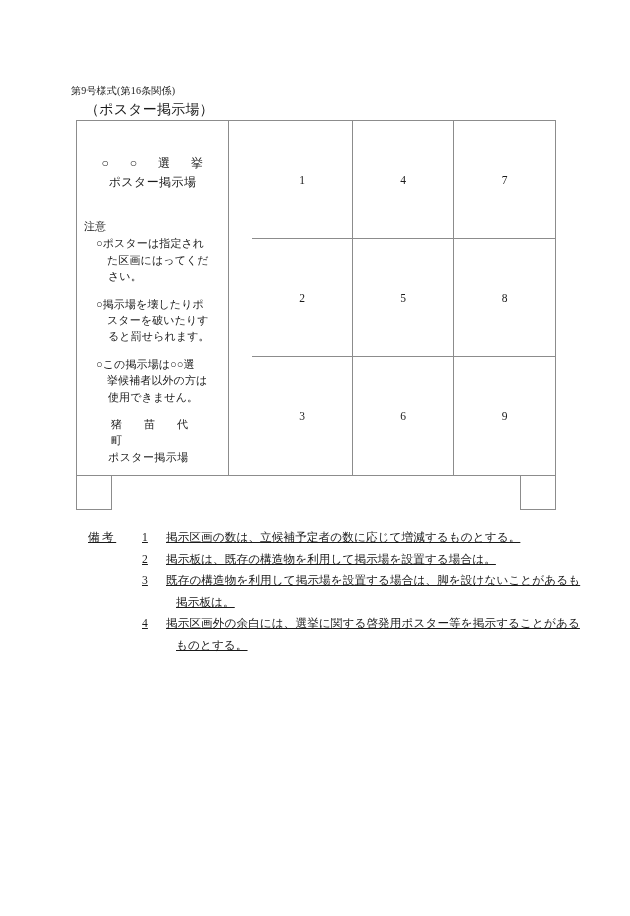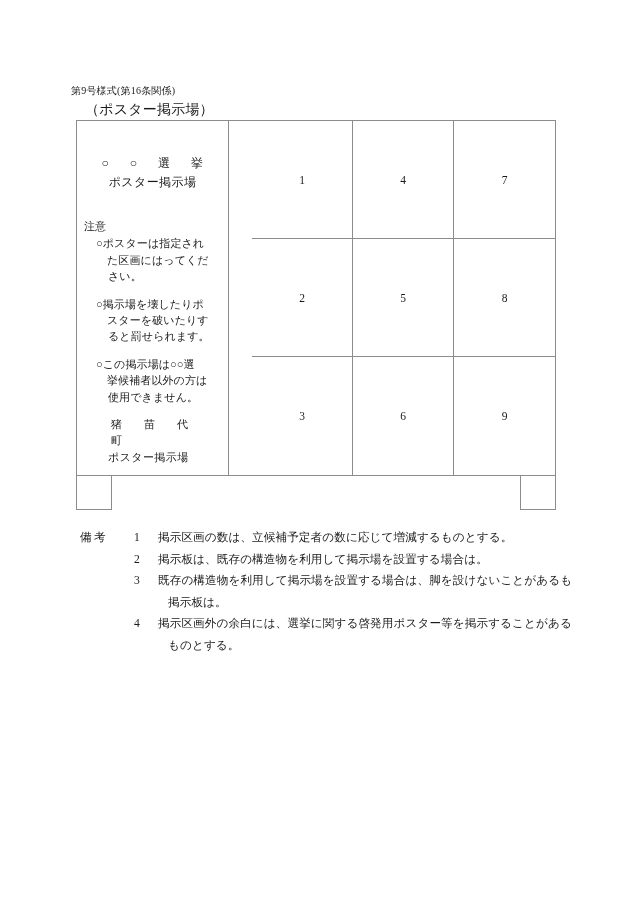--- a/index.html
+++ b/index.html
@@ -157,26 +157,27 @@
     border: 1.2px solid #8c8c8c;
     border-top: none;
     background: #ffffff;
   }
   .leg-left  { left: 76px; }
   .leg-right { left: 520px; }
 
   
   .remarks {
     position: absolute;
-    left: 80px;
+    left: 88px;
     top: 527px;
     width: 500px;
     font-size: 11.6px;
     line-height: 21.5px;
     letter-spacing: 0.1px;
+    text-decoration: underline;
   }
   .remarks-row {
     display: flex;
     align-items: flex-start;
   }
   .remarks-label {
     flex: 0 0 54px;
     letter-spacing: 2.5px;
   }
   .remarks-list {

